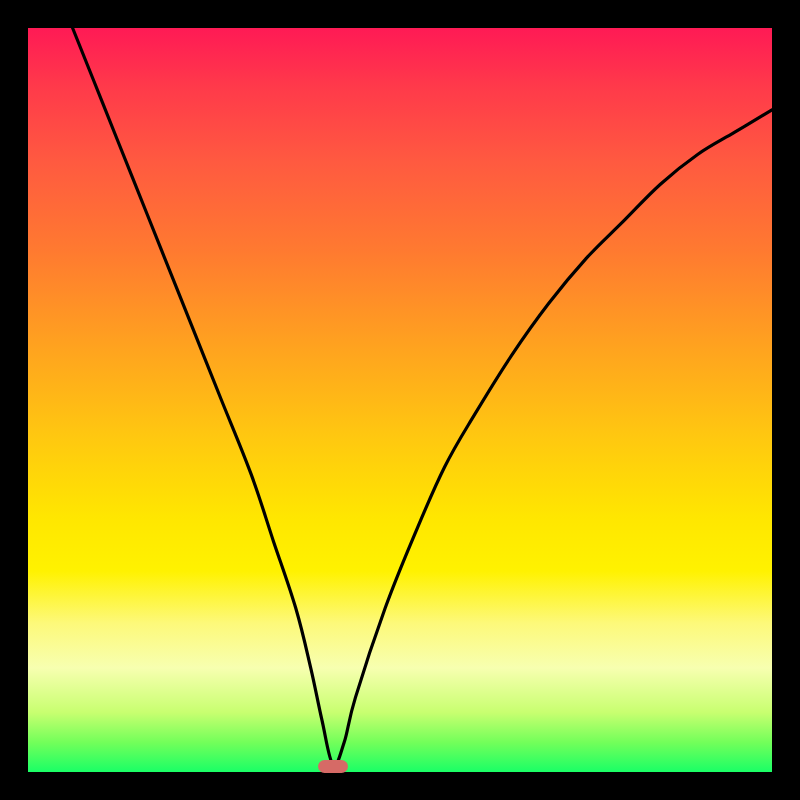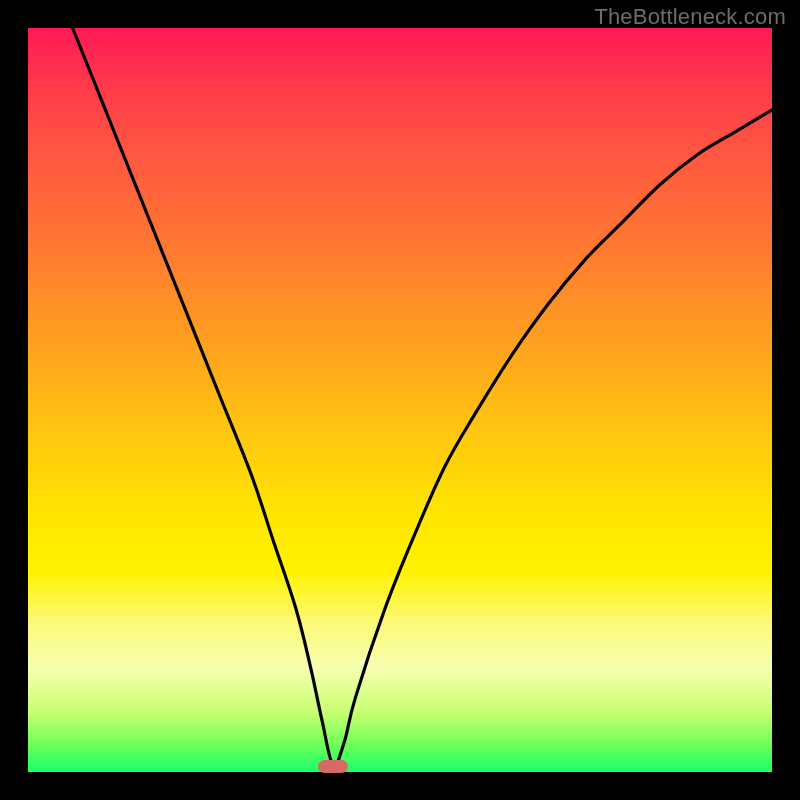--- a/index.html
+++ b/index.html
@@ -83,15 +83,14 @@
   <div class="plot-area">
 
     <svg class="curve" viewBox="0 0 744 744" preserveAspectRatio="none">
       <path id="curvePath" class="curve-path" d="M 44.6 0.0 C 50.0 13.4, 63.7 47.6, 74.4 74.4 C 85.1 101.2, 93.4 122.0, 104.2 148.8 C 114.9 175.6, 123.2 196.4, 133.9 223.2 C 144.6 250.0, 153.0 270.8, 163.7 297.6 C 174.4 324.4, 182.7 345.2, 193.4 372.0 C 204.2 398.8, 213.8 421.0, 223.2 446.4 C 232.6 471.8, 237.5 489.3, 245.5 513.4 C 253.6 537.5, 261.1 557.6, 267.8 580.3 C 274.5 603.1, 278.0 619.8, 282.7 639.8 C 287.4 659.9, 289.9 674.5, 293.9 691.9 C 297.9 709.3, 301.0 732.5, 305.0 736.6 C 309.1 740.6, 312.2 726.3, 316.2 714.2 C 320.2 702.2, 320.0 693.7, 327.4 669.6 C 334.7 645.5, 346.4 609.8, 357.1 580.3 C 367.8 550.9, 376.2 531.4, 386.9 505.9 C 397.6 480.5, 405.9 460.4, 416.6 439.0 C 427.4 417.5, 434.3 407.0, 446.4 386.9 C 458.5 366.8, 470.2 347.4, 483.6 327.4 C 497.0 307.3, 507.4 292.7, 520.8 275.3 C 534.2 257.9, 544.6 245.4, 558.0 230.6 C 571.4 215.9, 581.8 206.8, 595.2 193.4 C 608.6 180.0, 619.0 168.3, 632.4 156.2 C 645.8 144.2, 656.2 135.9, 669.6 126.5 C 683.0 117.1, 693.4 112.2, 706.8 104.2 C 720.2 96.1, 737.3 85.9, 744.0 81.8"></path>
     </svg>
 
     <div id="marker" class="marker" style="left: 290.04px; top: 732.048px;"></div>
 
   </div>
 
-  <div class="watermark">TheBottleneck.com</div>
 
 </div>
 
 </body></html>

